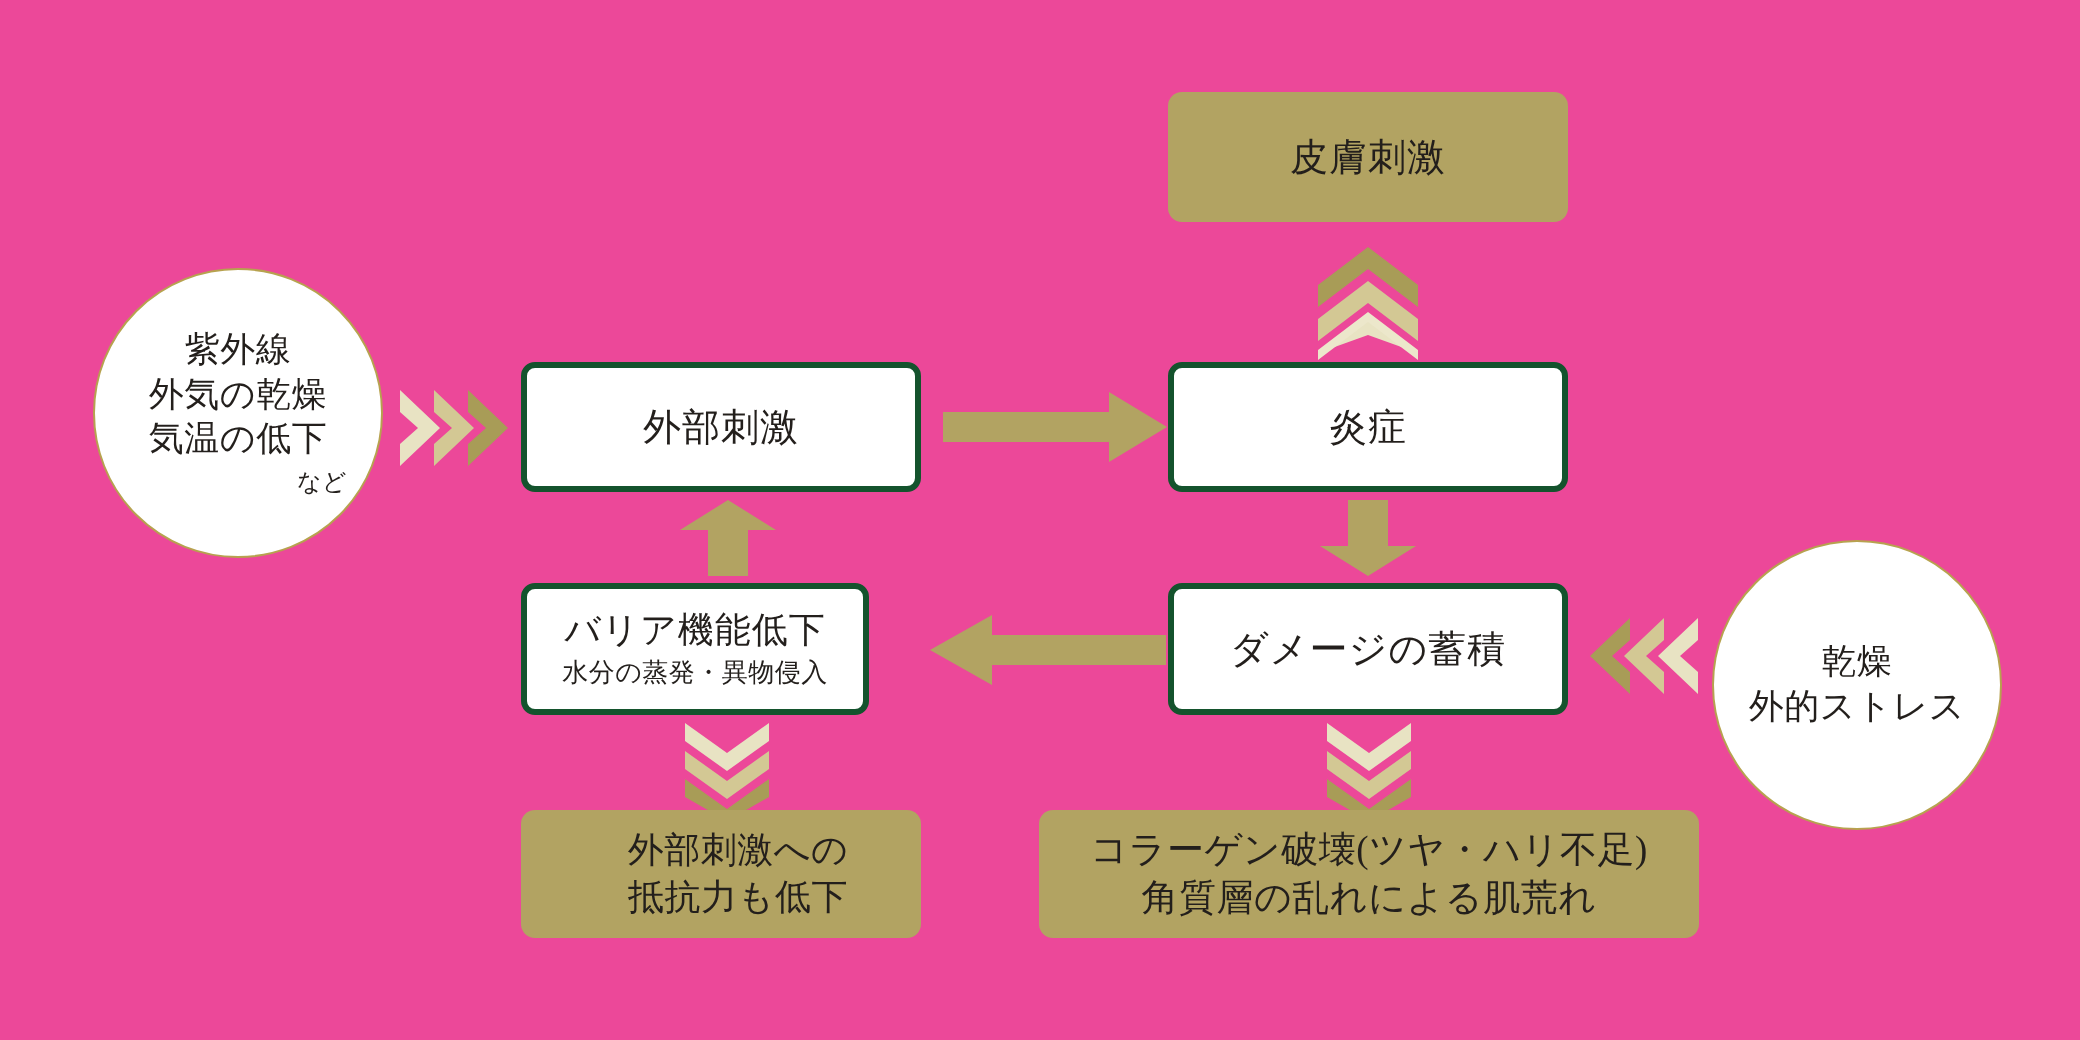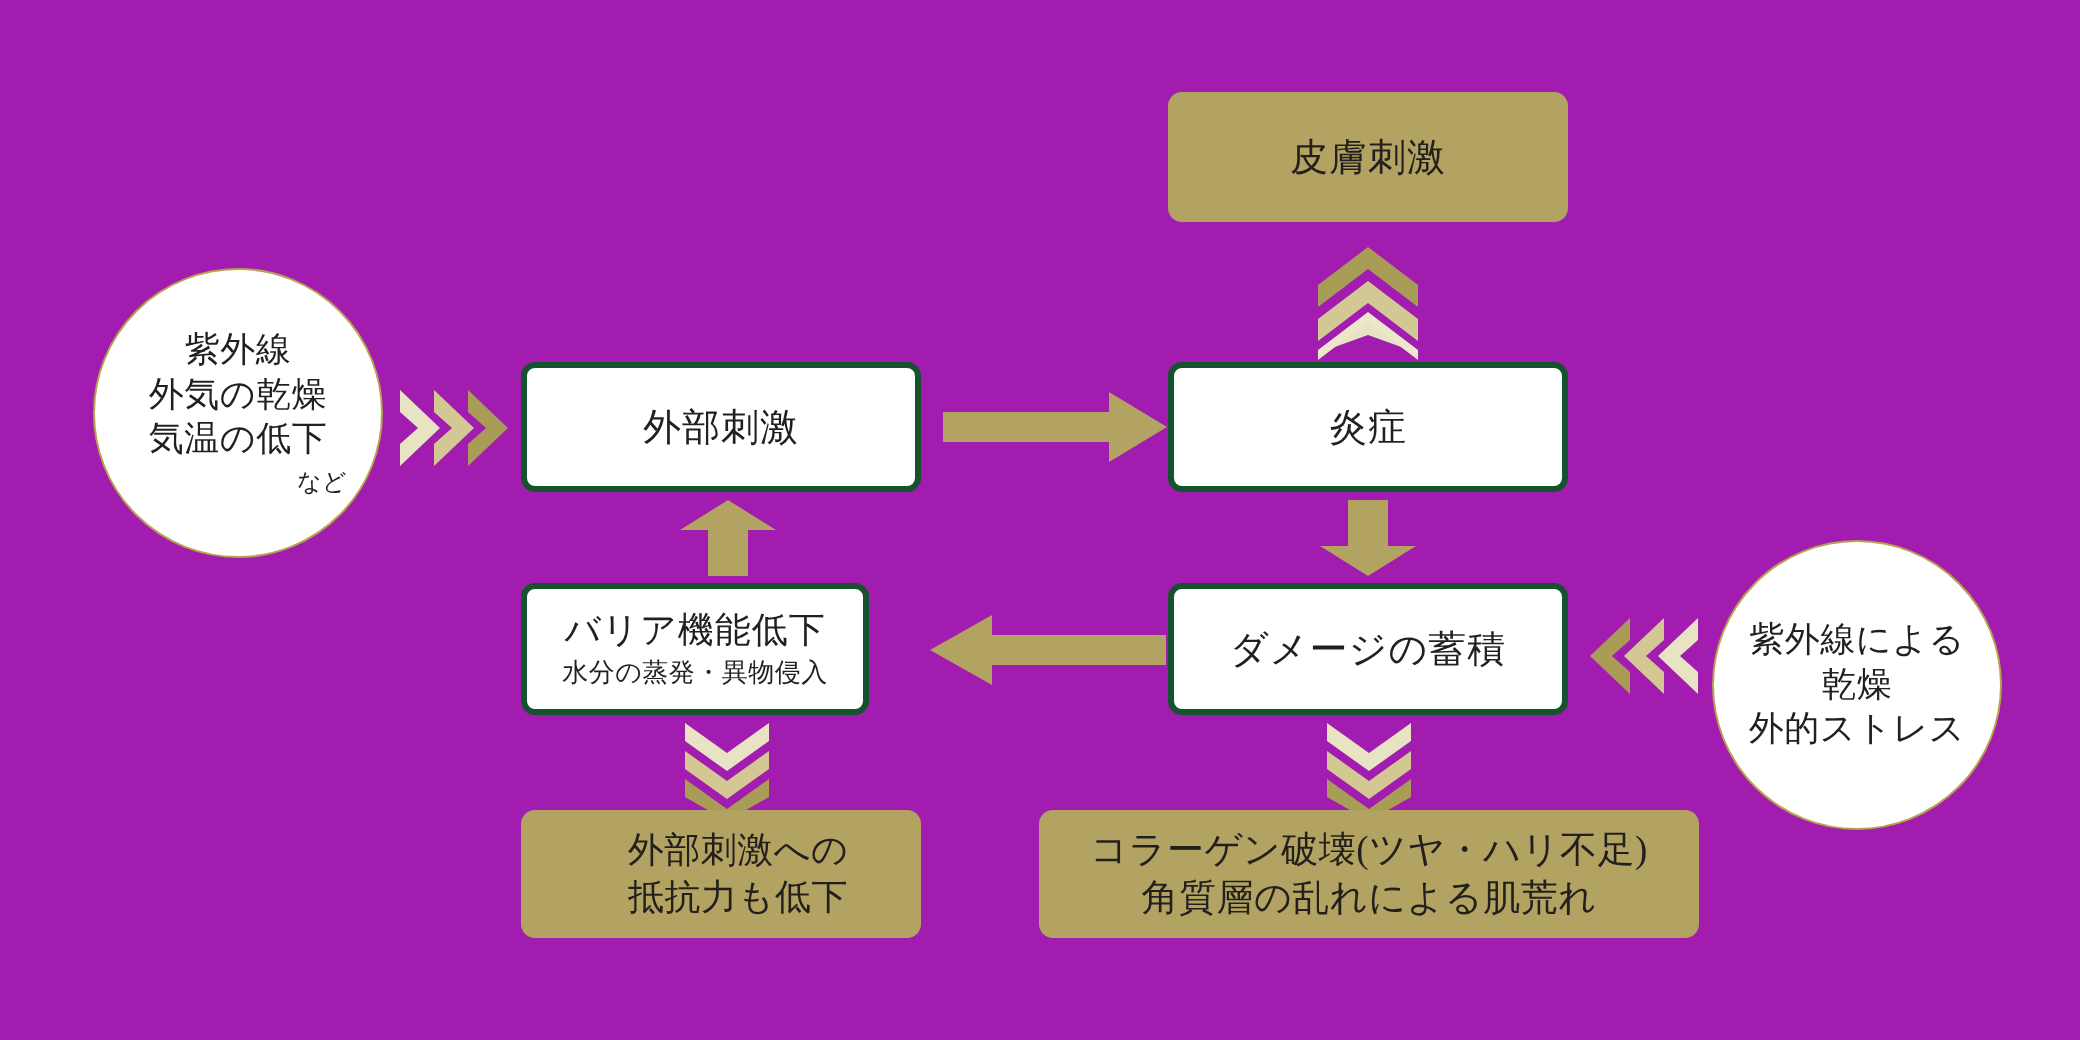--- a/index.html
+++ b/index.html
@@ -8,21 +8,21 @@
     background: #ffffff;
   }
   body {
     font-family: "Liberation Serif", "DejaVu Serif", serif;
     color: #231f1c;
   }
   #canvas {
     position: relative;
     width: 2080px;
     height: 1040px;
-    background: #a21caf;
+    background: #ec4899;
     overflow: hidden;
   }
 
   
   .circle {
     position: absolute;
     border: 2px solid #b7a24f;
     border-radius: 50%;
     background: #ffffff;
     display: flex;
@@ -184,21 +184,20 @@
 
   <div class="chevrons" style="left:1590px; top:618px; width:110px; height:76px;">
     <svg width="110" height="76" viewBox="0 0 110 76" aria-hidden="true">
       <polygon points="40,0 40,22 22,38 40,54 40,76 0,38" fill="#a89c57"></polygon>
       <polygon points="74,0 74,22 56,38 74,54 74,76 34,38" fill="#d3c894"></polygon>
       <polygon points="108,0 108,22 90,38 108,54 108,76 68,38" fill="#e8e3c3"></polygon>
     </svg>
   </div>
 
   <div class="circle" style="left:1712px; top:540px; width:290px; height:290px;">
-    <div class="cline">紫外線による</div>
     <div class="cline">乾燥</div>
     <div class="cline">外的ストレス</div>
   </div>
 
   <div class="chevrons" style="left:684px; top:723px; width:86px; height:98px;">
     <svg width="86" height="98" viewBox="0 0 86 98" aria-hidden="true">
       <polygon points="1,0 43,30 85,0 85,18 43,48 1,18" fill="#e8e3c3"></polygon>
       <polygon points="1,28 43,58 85,28 85,46 43,76 1,46" fill="#d3c894"></polygon>
       <polygon points="1,56 43,86 85,56 85,74 43,98 1,74" fill="#a89c57"></polygon>
     </svg>

